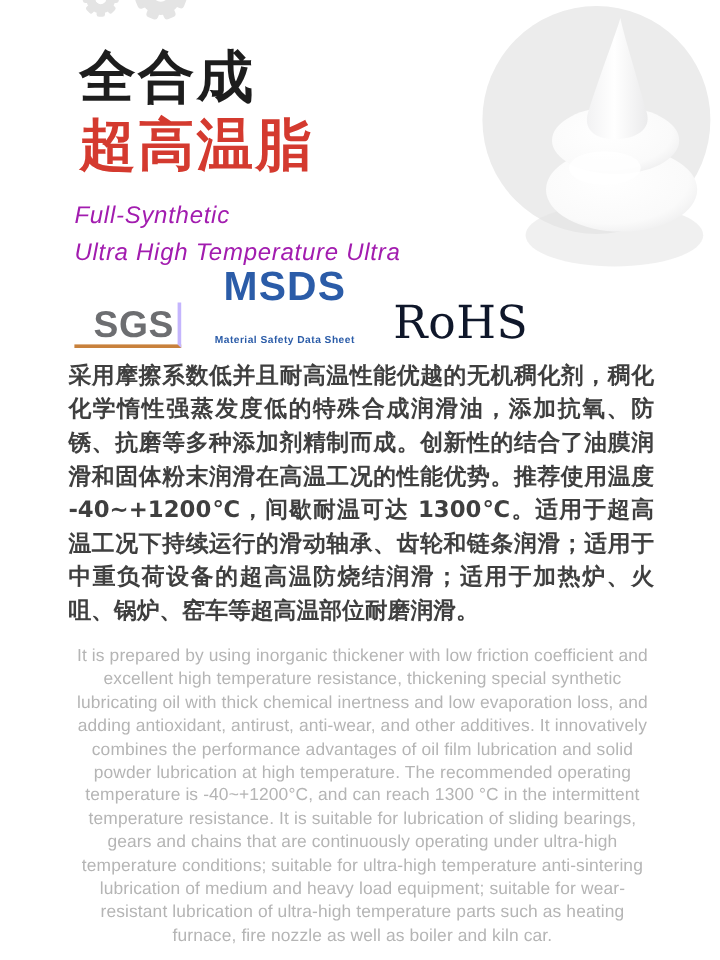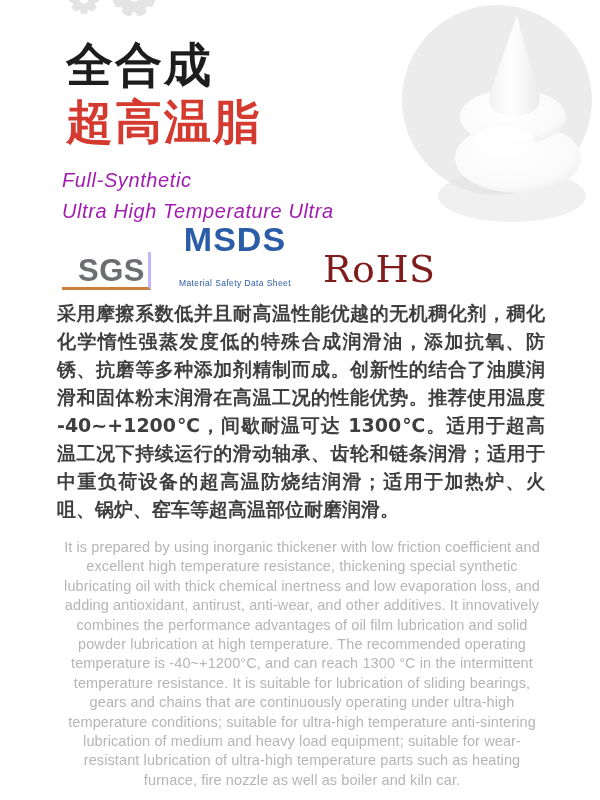--- a/index.html
+++ b/index.html
@@ -50,28 +50,28 @@
     font-size: 31px; line-height: 30px; font-weight: 800;
     color: #6d6e71; letter-spacing: 0.5px;
     font-family: "Liberation Sans", sans-serif;
   }
   .msds { margin-left: 28px; display: flex; flex-direction: column; align-items: center; padding-bottom: 2px; gap: 21px; }
   .msds-text {
     font-size: 34px; line-height: 31px; font-weight: 800;
     color: #2b5ca8; letter-spacing: 1px;
   }
   .msds-sub {
-    font-size: 8.5px; font-weight: 400; color: #2b5ca8;
+    font-size: 8.5px; font-weight: 700; color: #2b5ca8;
     letter-spacing: 0.4px; margin-top: 2px; white-space: nowrap;
   }
   .rohs {
     margin-left: 32px; padding-bottom: 3px;
     font-family: "DejaVu Serif", "Liberation Serif", serif;
     font-size: 38px; line-height: 36px; font-weight: 500;
-    color: #7f1d1d; letter-spacing: 0.5px;
+    color: #0f172a; letter-spacing: 0.5px;
   }
 
   .desc-cn {
     position: absolute; left: 57px; top: 299px; width: 488px;
     margin: 0;
     font-family: "DejaVu Sans", sans-serif;
     font-size: 19px; line-height: 28px;
     font-weight: 600; color: #3f3f3f;
     text-align: justify;
   }

